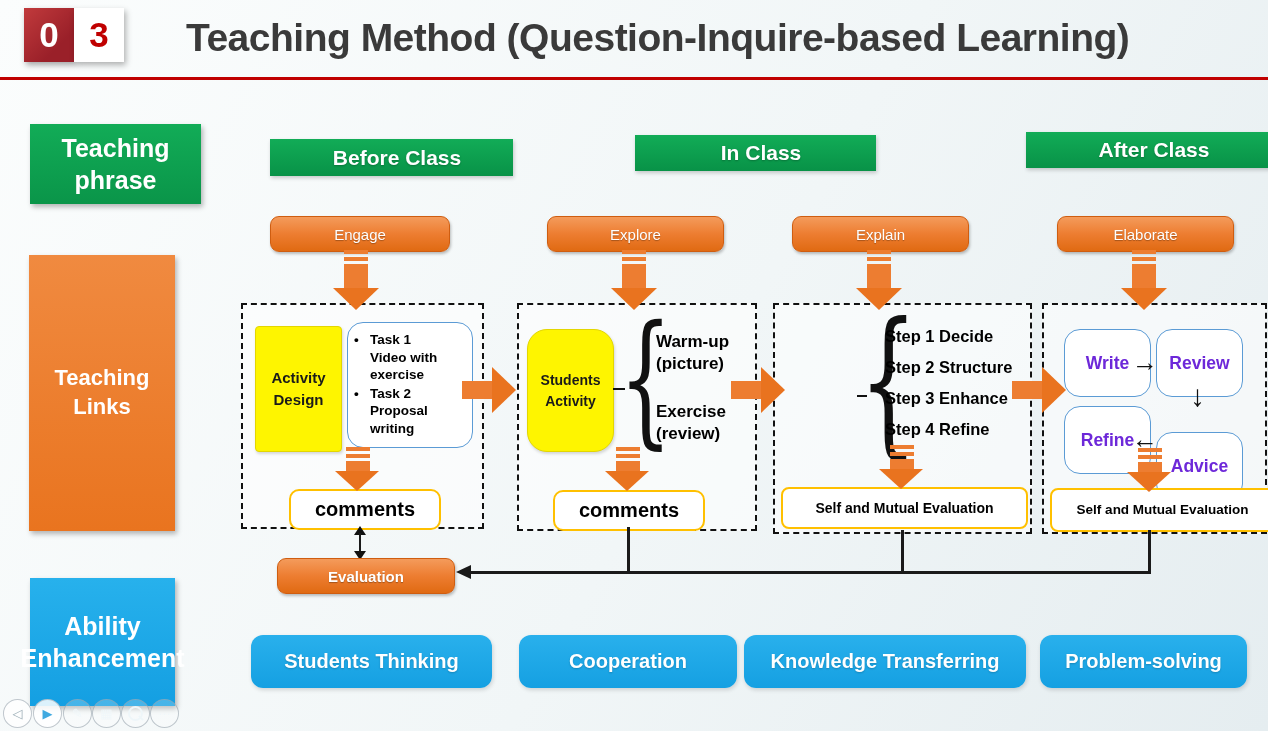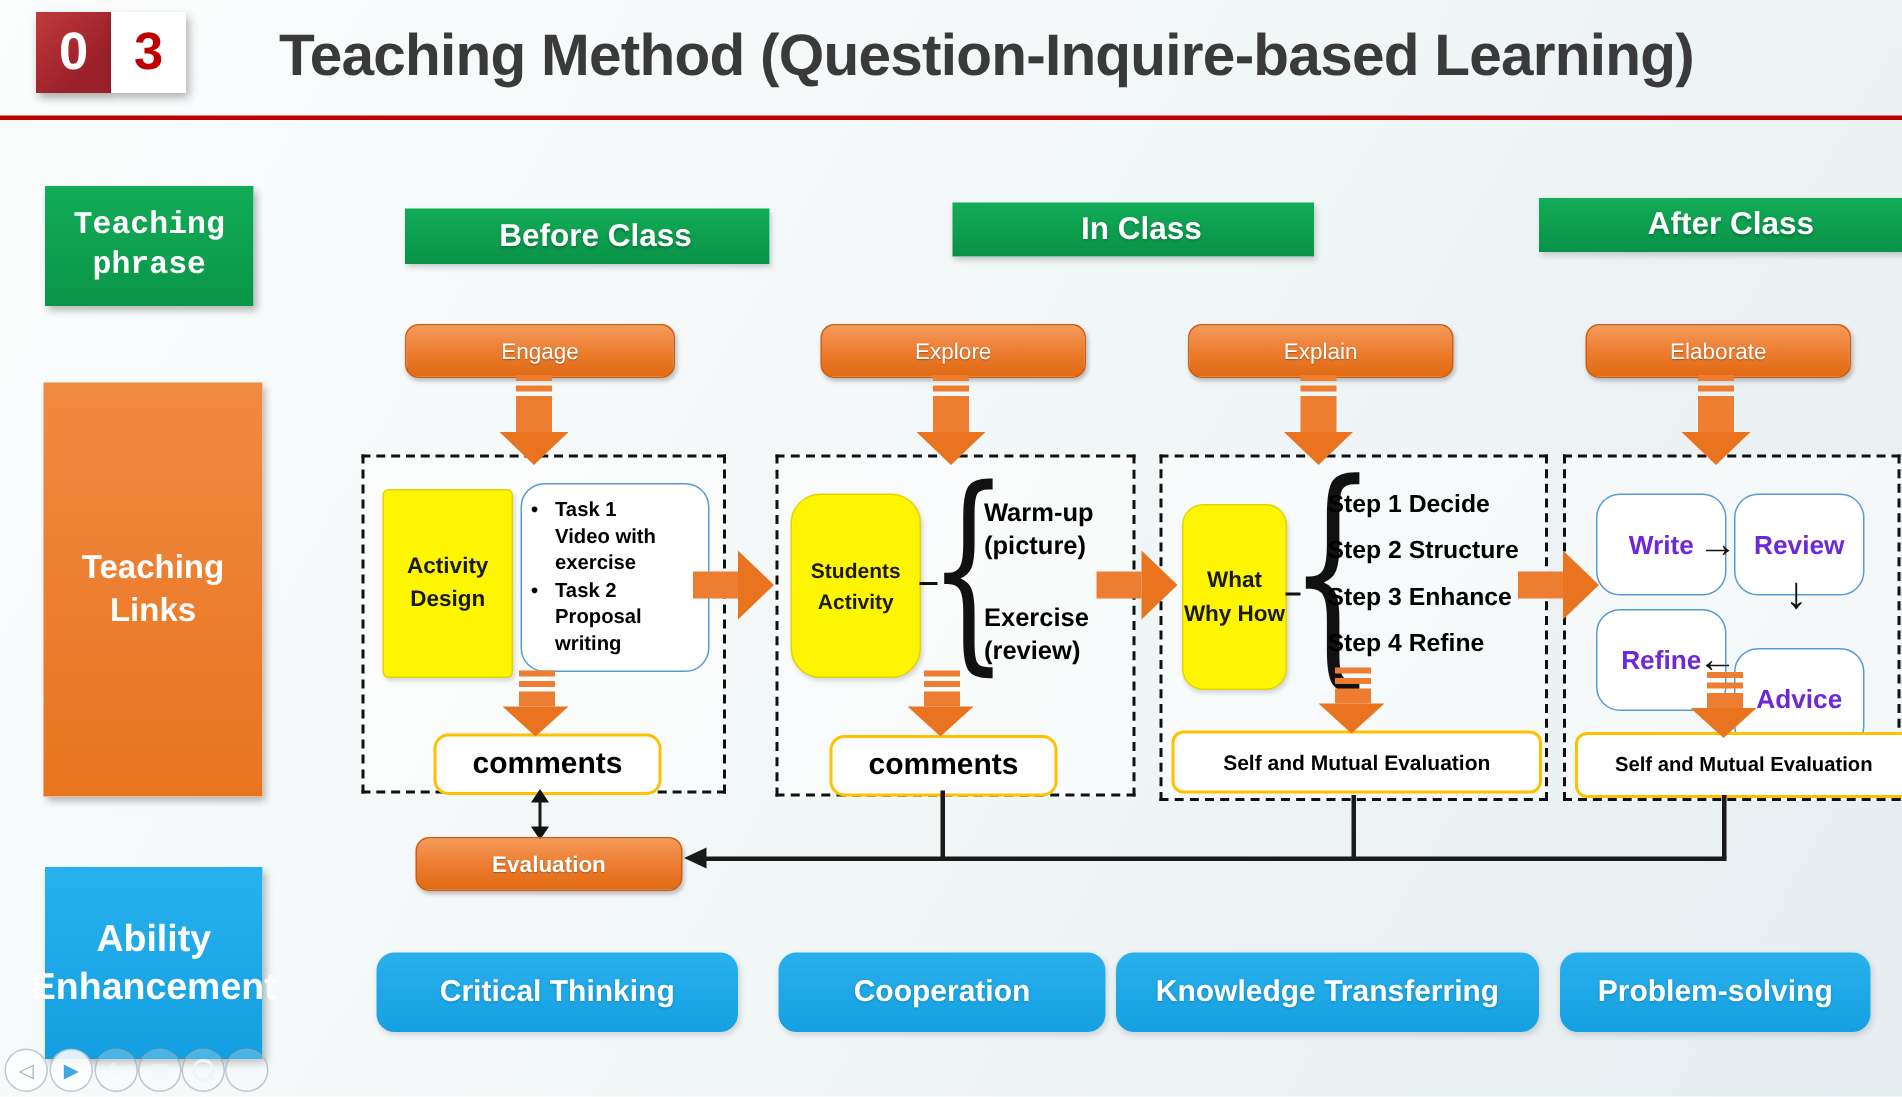--- a/index.html
+++ b/index.html
@@ -11,21 +11,21 @@
   .badge{position:absolute;top:8px;width:50px;height:54px;display:flex;align-items:center;justify-content:center;
     font-size:35px;font-weight:700;}
   .badge-dark{left:24px;background:linear-gradient(135deg,#c13a3c 0%,#9a2029 70%);color:#fff;box-shadow:2px 3px 6px rgba(0,0,0,.35);}
   .badge-light{left:74px;background:#fff;color:#c00000;box-shadow:2px 3px 6px rgba(0,0,0,.3);}
   .title{position:absolute;left:186px;top:16px;font-size:39px;font-weight:700;color:#3a3a3a;letter-spacing:-.5px;white-space:nowrap;}
   .red-rule{position:absolute;left:0;top:77px;width:1268px;height:3px;background:#c00000;}
 
   
   .row-label{position:absolute;display:flex;align-items:center;justify-content:center;text-align:center;
     color:#fff;font-weight:700;box-shadow:2px 3px 5px rgba(0,0,0,.28);line-height:1.3;}
-  .lbl-green{left:30px;top:124px;width:139px;height:80px;background:linear-gradient(180deg,#12ac57,#0a9549);font-size:21px;font-family:Liberation Mono, monospace;}
+  .lbl-green{left:30px;top:124px;width:171px;height:80px;background:linear-gradient(180deg,#12ac57,#0a9549);font-size:25px;}
   .lbl-orange{left:29px;top:255px;width:146px;height:276px;background:linear-gradient(180deg,#f08a40,#e9741f);font-size:22px;}
   .lbl-blue{left:30px;top:578px;width:145px;height:128px;background:linear-gradient(180deg,#27b1ec,#149fe2);font-size:25px;}
 
   
   .phase{position:absolute;height:37px;display:flex;align-items:center;justify-content:center;
     background:linear-gradient(180deg,#12ac57,#089247);color:#fff;font-size:21px;font-weight:700;
     text-shadow:0 1px 2px rgba(0,0,0,.25);box-shadow:1px 2px 4px rgba(0,0,0,.2);padding-left:11px;}
   .phase-before{left:270px;top:139px;width:232px;}
   .phase-in{left:635px;top:135px;width:230px;height:36px;}
   .phase-after{left:1026px;top:132px;width:234px;height:36px;}
@@ -213,21 +213,20 @@
     <div class="combox com2">comments</div>
   </div>
   <div class="v-arrow va-small" style="left:605px;top:447px;">
       <i class="s1"></i>
       <i class="s2"></i>
       <i class="shaft"></i>
       <span class="head"></span>
     </div>
 
   <div class="dashed-box db3">
-    <div class="ybox yb3">What Why How</div>
     <span class="tick" style="left:82px;top:90px;width:10px;"></span>
     <div class="brace brace3">{</div>
     <div class="steps">
       <div class="step">Step 1 Decide</div>
       <div class="step">Step 2 Structure</div>
       <div class="step">Step 3 Enhance</div>
       <div class="step">Step 4 Refine</div>
     </div>
     <div class="evalbox ev3">Self and Mutual Evaluation</div>
   </div>
@@ -260,21 +259,21 @@
   <span class="tri-down" style="left:354px;top:551px;"></span>
 
   <div class="eval-btn">Evaluation</div>
 
   <span class="tri-left" style="left:456px;top:565px;"></span>
   <span class="blk-line" style="left:469px;top:571px;width:682px;height:2.5px;"></span>
   <span class="blk-line" style="left:627px;top:527px;width:2.5px;height:45px;"></span>
   <span class="blk-line" style="left:901px;top:530px;width:2.5px;height:42px;"></span>
   <span class="blk-line" style="left:1148px;top:530px;width:3px;height:42px;"></span>
 
-  <div class="ability ab1">Critical Thinking</div>
+  <div class="ability ab1">Students Thinking</div>
   <div class="ability ab2">Cooperation</div>
   <div class="ability ab3">Knowledge Transferring</div>
   <div class="ability ab4">Problem-solving</div>
 
   <div class="controls">
     <div class="ctrl ctrl-prev" style="left:3px;">
         <span>◁</span>
       </div>
     <div class="ctrl ctrl-play" style="left:33px;">
         <span>▶</span>

